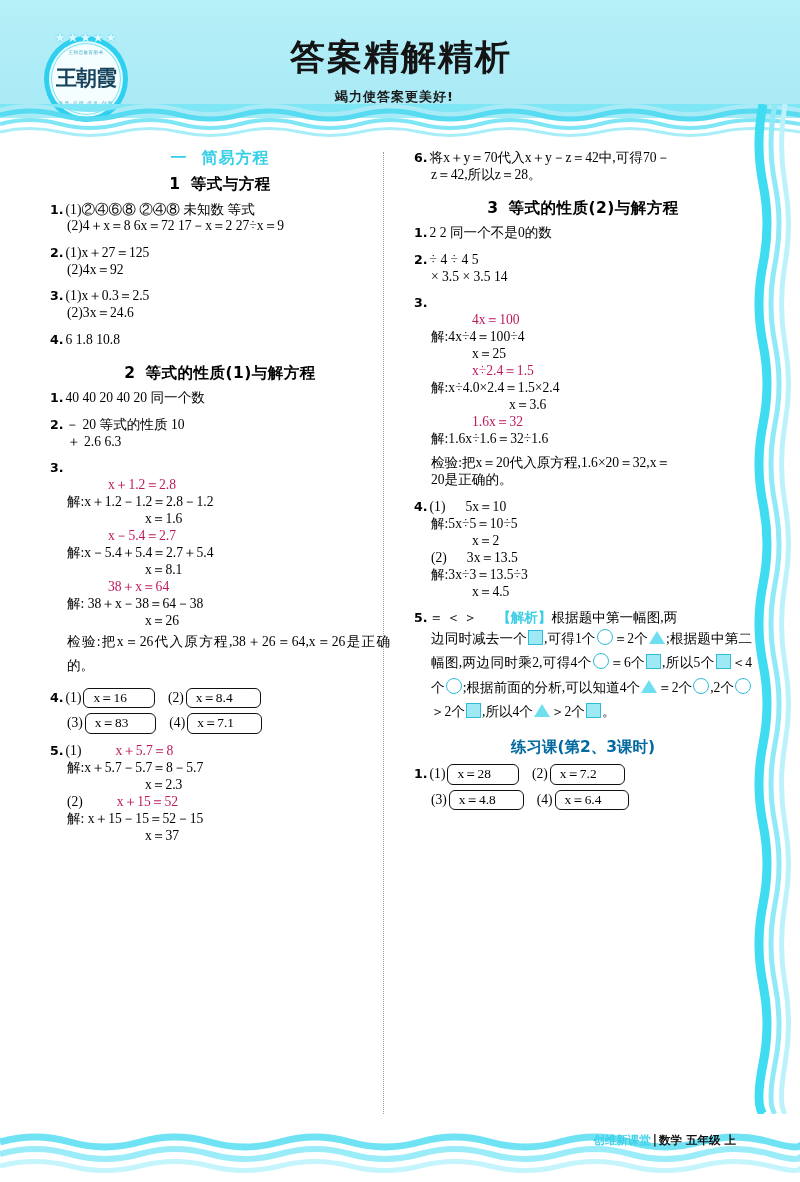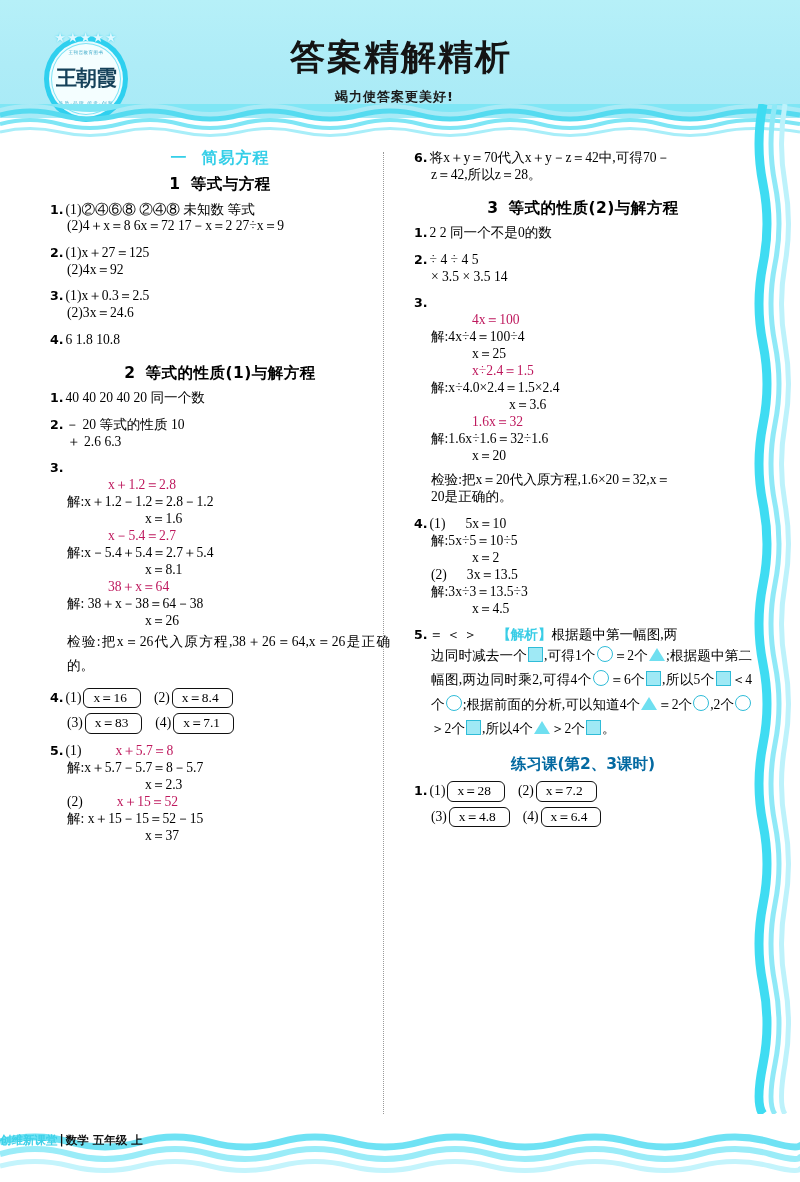--- a/index.html
+++ b/index.html
@@ -109,38 +109,38 @@
   .ind{padding-left:17px;display:block;}
   .ind3{padding-left:58px;display:block;}
   .ind4{padding-left:95px;display:block;}
   .gap{display:inline-block;width:20px;}
   .gap-s{display:inline-block;width:11px;}
   .gap-l{display:inline-block;width:34px;}
 
   .prob{color:#be185d;}
   .boxans{
     display:inline-block;border:1.3px solid #111;border-radius:6px;
-    padding:1px 13px 2px 9px;margin:0 2px;font-size:13.4px;
+    padding:1px 27px 2px 9px;margin:0 2px;font-size:13.4px;
     line-height:1.15;
   }
   .tag{color:#39cde6;font-weight:bold;}
   .para{line-height:1.78;text-align:justify;display:block;}
 
   
   .shp{display:inline-block;vertical-align:-2px;margin:0 1px;}
   .sq{width:13px;height:13px;background:#9fe9f5;border:1.4px solid #2fbcd8;}
   .ci{width:14px;height:14px;border-radius:50%;background:#fff;border:1.6px solid #2fbcd8;}
   .tr{
     width:0;height:0;border-left:8px solid transparent;border-right:8px solid transparent;
     border-bottom:13px solid #6fdff0;vertical-align:-1px;
   }
 
   
   .footer{
-    position:absolute;left:0;top:1133px;width:736px;text-align:left;
+    position:absolute;left:0;top:1133px;width:736px;text-align:right;
     font-family:"DejaVu Sans","Liberation Sans",sans-serif;
     font-weight:bold;font-size:11.5px;
   }
   .footer .brand{color:#3fd1e8;}
   .footer .bar{color:#111;margin:0 2px;}
   .footer .sub{color:#111;}
 </style>
 </head>
 <body>
 
@@ -274,21 +274,20 @@
     <div class="row">
       <span class="qn">3.</span>
       <span class="ind3 prob">4x＝100</span>
       <span class="ind">解:4x÷4＝100÷4</span>
       <span class="ind3">x＝25</span>
       <span class="ind3 prob">x÷2.4＝1.5</span>
       <span class="ind">解:x÷4.0×2.4＝1.5×2.4</span>
       <span class="ind4">x＝3.6</span>
       <span class="ind3 prob">1.6x＝32</span>
       <span class="ind">解:1.6x÷1.6＝32÷1.6</span>
-      <span class="ind3">x＝20</span>
       <span class="ind" style="margin-top:7px;">检验:把x＝20代入原方程,1.6×20＝32,x＝</span>
       <span class="ind">20是正确的。</span>
     </div>
 
     <div class="row">
       <span class="qn">4.</span><span>(1)</span><span class="gap"></span><span>5x＝10</span>
       <span class="ind">解:5x÷5＝10÷5</span>
       <span class="ind3">x＝2</span>
       <span class="ind"><span>(2)</span><span class="gap"></span><span>3x＝13.5</span></span>
       <span class="ind">解:3x÷3＝13.5÷3</span>

